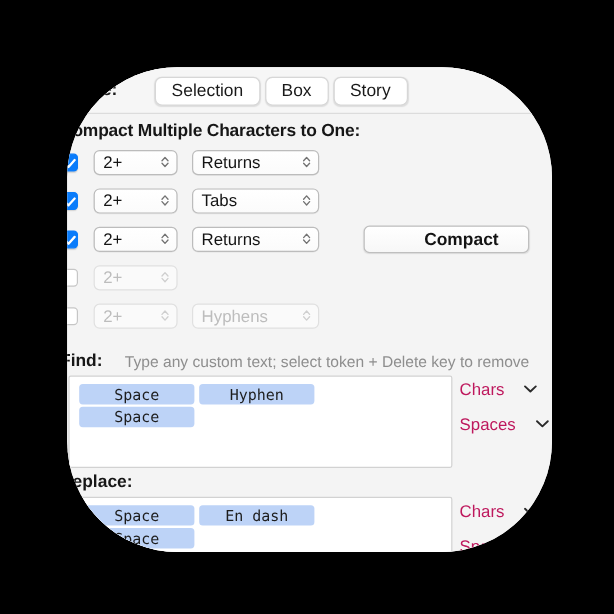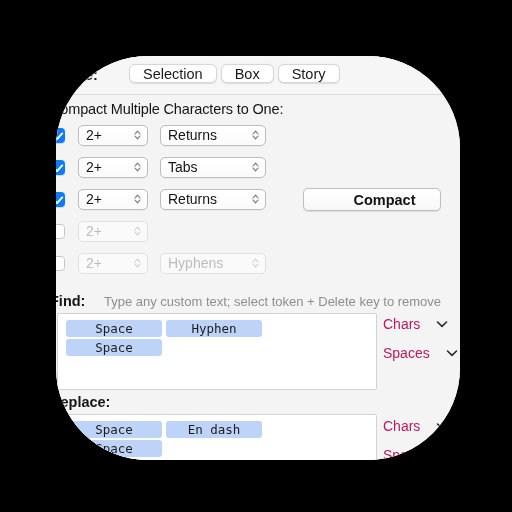--- a/index.html
+++ b/index.html
@@ -28,33 +28,33 @@
     background:#f6f6f6;border-bottom:1px solid #dcdcdc;
   }
   .scope-label{
     position:absolute;left:50px;top:67px;font-size:14.5px;font-weight:bold;
     color:#1b1b1b;letter-spacing:-0.1px;
   }
   .segmented{
     position:absolute;left:129px;top:64px;height:24px;display:flex;gap:4px;
   }
   .seg{
-    height:19px;display:flex;align-items:center;justify-content:center;
+    height:24px;display:flex;align-items:center;justify-content:center;
     padding:0 13px;border-radius:6px;background:#ffffff;
     border:1px solid #d7d7d7;box-shadow:0 0.5px 1px rgba(0,0,0,.10);
     font-size:14.5px;color:#191919;box-sizing:border-box;white-space:nowrap;
   }
   .seg.selected{
     background:#0a7cfb;border-color:#0a7cfb;color:#fff;
     box-shadow:0 0.5px 1.5px rgba(0,0,0,.22);
   }
 
   
   .section-title{
-    position:absolute;left:50px;top:101px;font-size:14.5px;font-weight:normal;
+    position:absolute;left:50px;top:101px;font-size:14.5px;font-weight:bold;
     color:#161616;letter-spacing:-0.15px;
   }
 
   
   .rows{position:absolute;left:50px;top:124px;}
   .crow{display:flex;align-items:center;height:22px;margin-bottom:10px;}
 
   .cbx{
     width:15px;height:15px;border-radius:3.5px;box-sizing:border-box;
     background:#0a7cfb;border:1px solid #0a7cfb;position:relative;flex:none;

